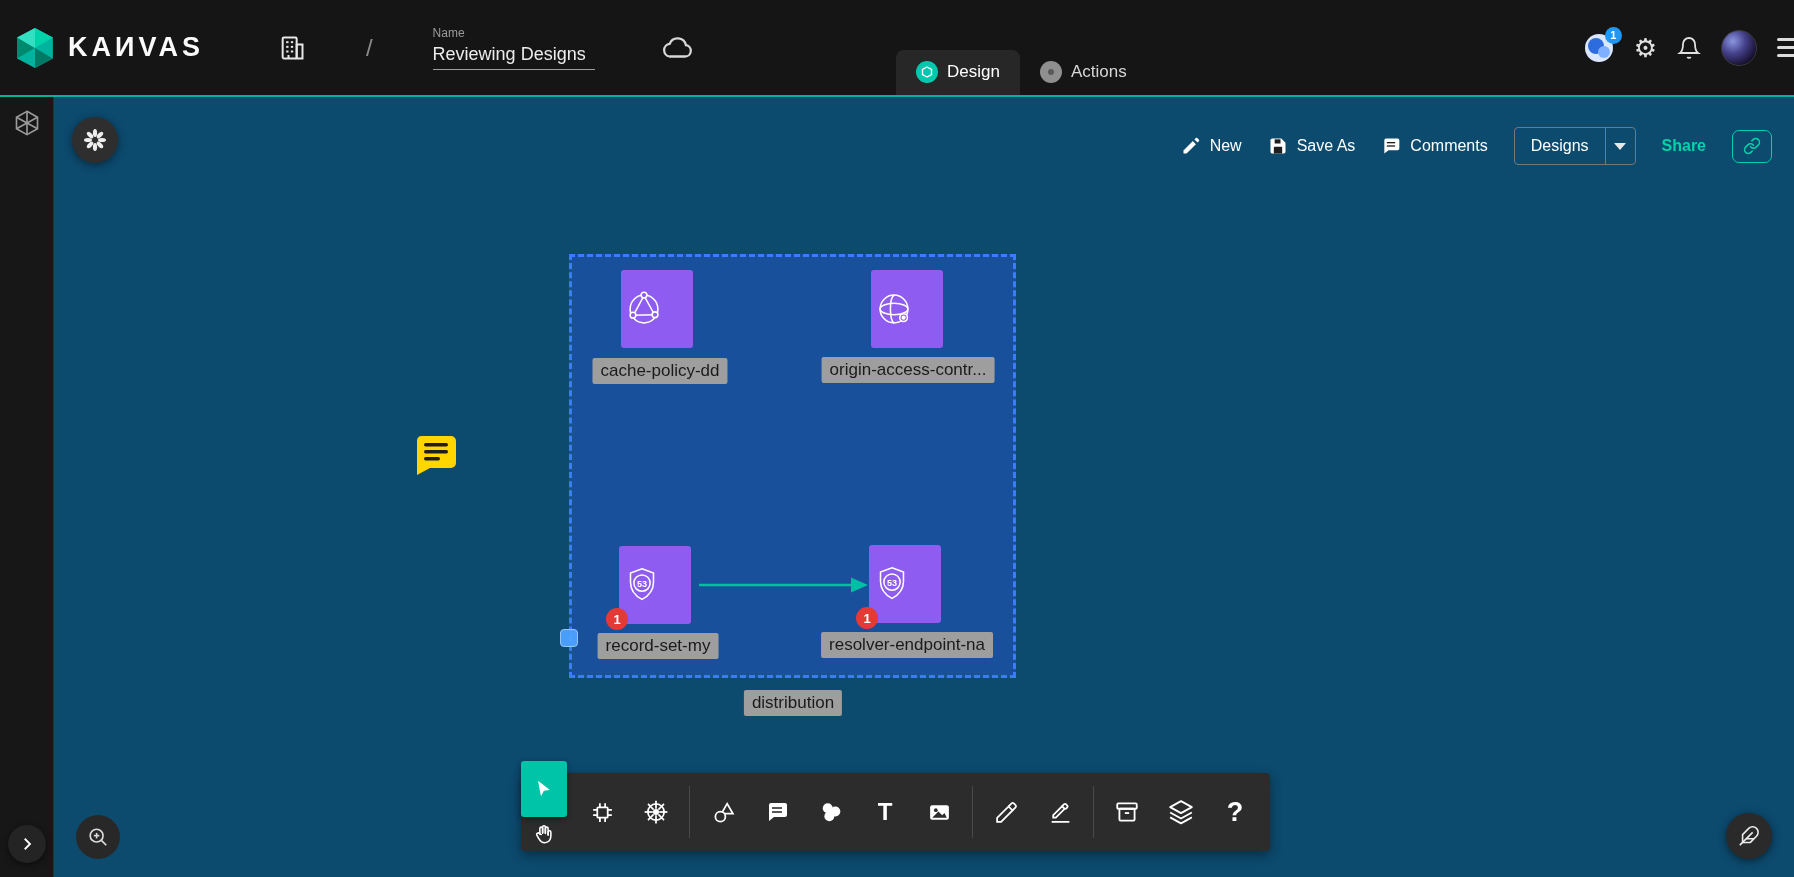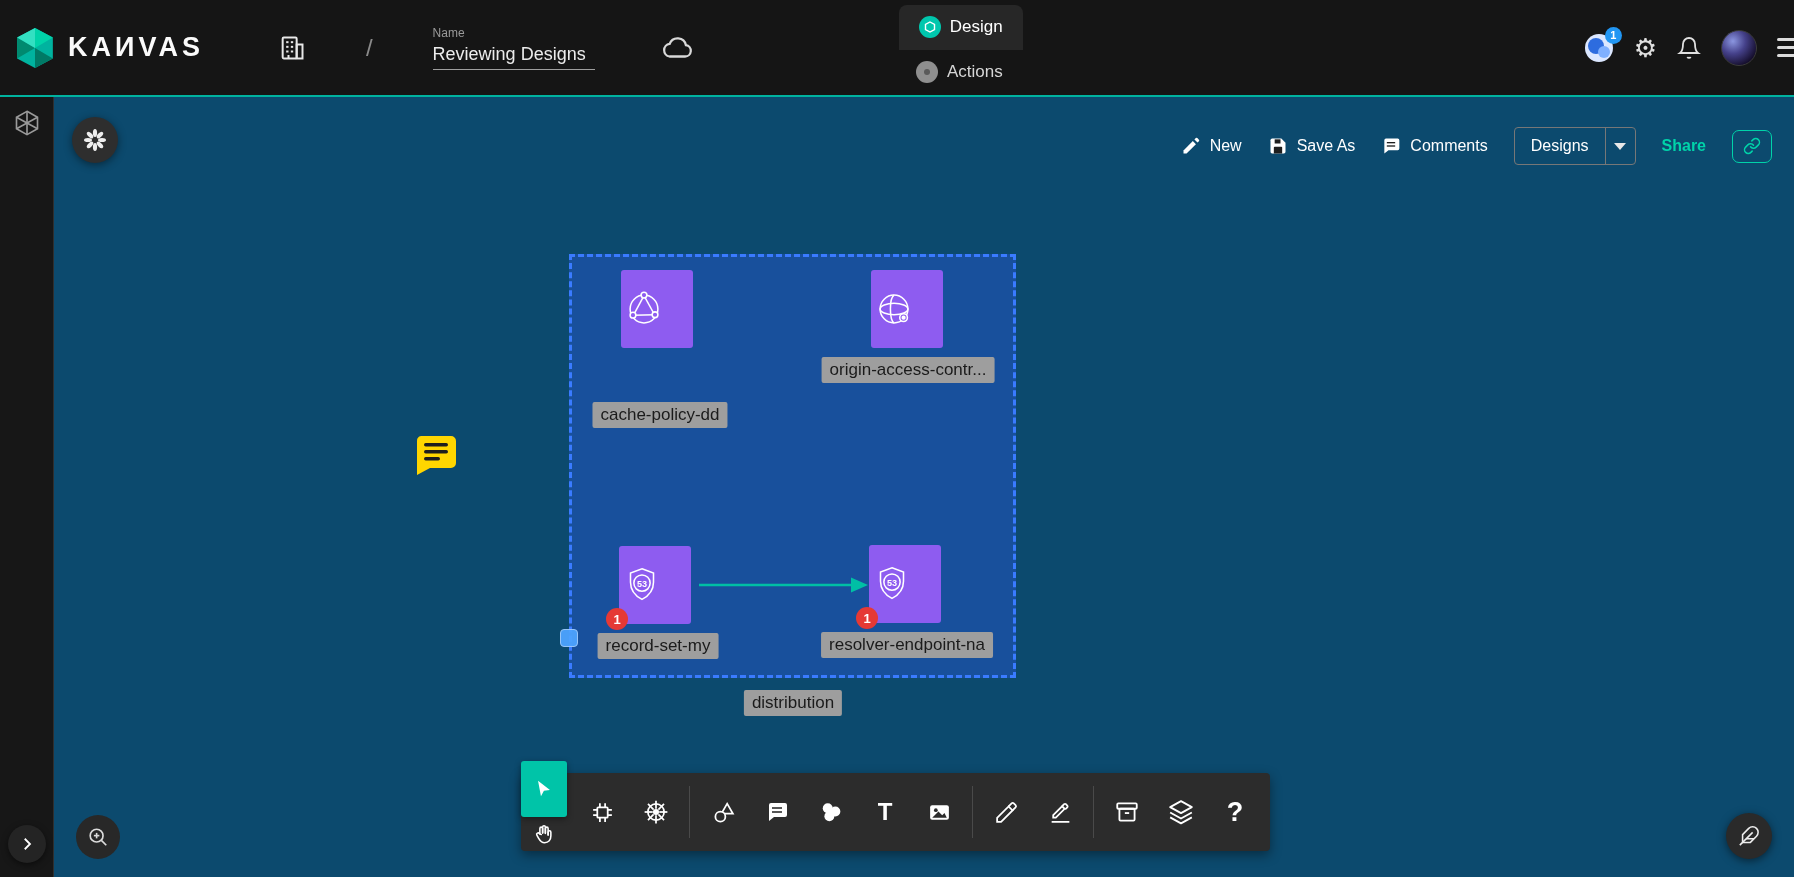--- a/index.html
+++ b/index.html
@@ -15,21 +15,21 @@
   .logo-text { font-size: 27px; font-weight: 600; letter-spacing: 4px; color: #fafafa; }
   .hicon { display: flex; align-items: center; justify-content: center; background: none; border: none; cursor: pointer; }
   .building { margin-left: 30px; }
   .slash { margin: 0 16px; color: #8a8a8a; font-size: 24px; font-weight: 300; }
   .name-group { display: flex; flex-direction: column; }
   .name-label { font-size: 12px; color: #9a9a9a; margin-bottom: 2px; }
   .name-input { background: transparent; border: none; border-bottom: 1px solid #9e9e9e;
     color: #ececec; font-size: 18px; font-family: "Liberation Sans", sans-serif; width: 162px; padding: 2px 0 4px 0; outline: none; }
   .cloud { margin-left: 22px; }
 
-  .tabs { position: absolute; left: 896px; bottom: 0; display: flex; align-items: flex-end; flex-direction: column; }
+  .tabs { position: absolute; left: 896px; bottom: 0; display: flex; align-items: flex-end; }
   .tab { display: flex; align-items: center; gap: 9px; padding: 11px 20px 12px 20px;
     font-size: 17px; background: none; border: none; color: #d6d6d6; cursor: pointer; }
   .tab.active { background: #272727; color: #fff; border-radius: 8px 8px 0 0; }
   .tab-badge { width: 22px; height: 22px; border-radius: 50%; display: inline-flex; align-items: center; justify-content: center; }
   .tab-badge.teal { background: #00c7ad; }
   .tab-badge.gray { background: #8f8f8f; }
 
   .header-right { position: absolute; right: 0; top: 0; height: 95px; display: flex; align-items: center; gap: 20px; padding-right: 2px; }
   .provider-wrap { position: relative; }
   .provider-badge { position: absolute; top: -6px; right: -8px; min-width: 17px; height: 17px;
@@ -312,21 +312,21 @@
     <svg class="edge-svg" width="172" height="24">
       <line x1="2" y1="12" x2="156" y2="12" stroke="#00bfa5" stroke-width="2.6"></line>
       <polygon points="154,4.5 171,12 154,19.5" fill="#00bfa5"></polygon>
     </svg>
 
     <span class="err-badge" style="left:552px; top:511px;">1</span>
     <span class="err-badge" style="left:802px; top:510px;">1</span>
 
     <span class="sel-handle"></span>
 
-    <span class="node-label" style="left:606px; top:261px;margin-top:44px;">cache-policy-dd</span>
+    <span class="node-label" style="left:606px; top:261px;">cache-policy-dd</span>
     <span class="node-label" style="left:854px; top:260px;">origin-access-contr...</span>
     <span class="node-label" style="left:604px; top:536px;">record-set-my</span>
     <span class="node-label" style="left:853px; top:535px;">resolver-endpoint-na</span>
     <span class="node-label" style="left:739px; top:593px;">distribution</span>
 
     <button class="comment-marker">
       <svg width="43" height="42" viewBox="0 0 43 42">
         <path d="M7 2h30a5 5 0 0 1 5 5v22a5 5 0 0 1-5 5H16L3 41V7a5 5 0 0 1 4-5z" fill="#ffd600"></path>
         <rect x="10" y="9" width="24" height="3.4" rx="1.7" fill="#1e1e1e"></rect>
         <rect x="10" y="16" width="24" height="3.4" rx="1.7" fill="#1e1e1e"></rect>

